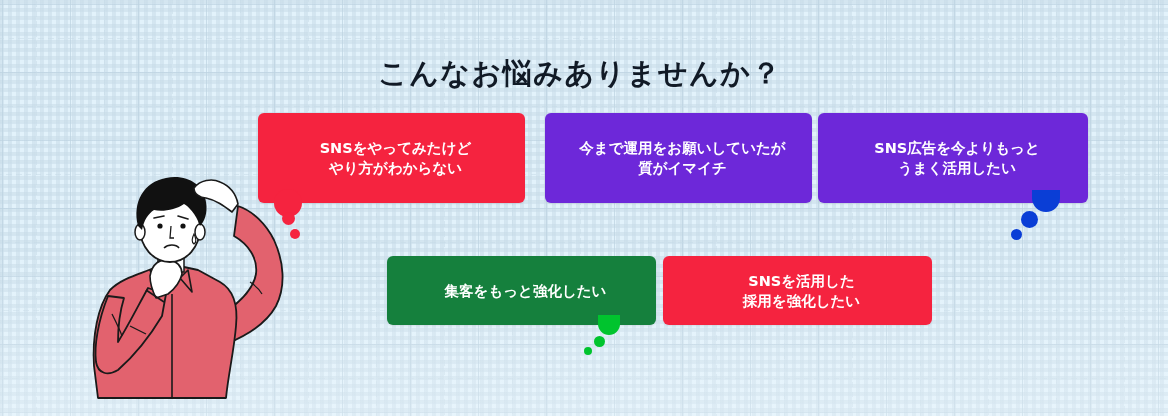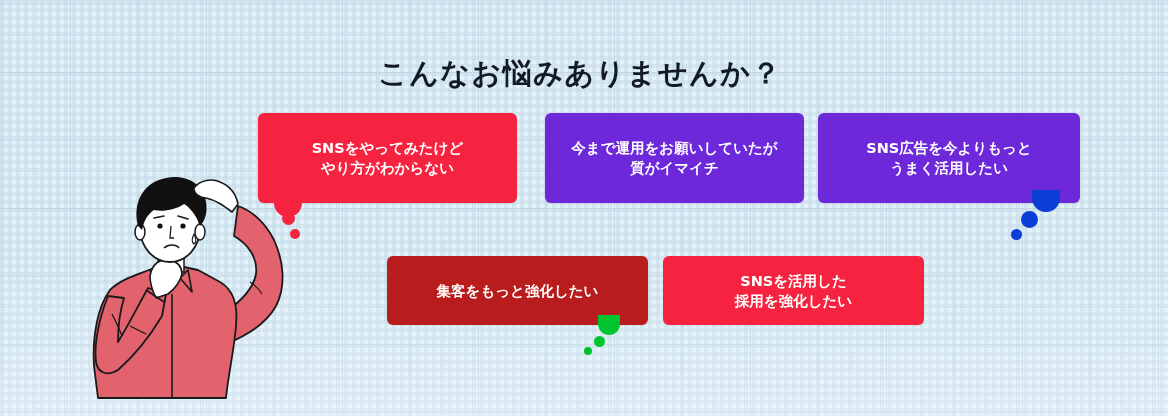--- a/index.html
+++ b/index.html
@@ -33,20 +33,21 @@
   .title {
     position: absolute; left: 0; width: 1160px; top: 30px;
     text-align: center; font-size: 29px; font-weight: bold; color: #111a26;
     letter-spacing: 1.5px;
   }
   .bubble {
     position: absolute; border-radius: 6px; color: #ffffff;
     display: flex; align-items: center; justify-content: center;
     text-align: center; font-size: 14.5px; font-weight: bold; line-height: 20px;
     box-shadow: 0 1px 2px rgba(0,0,0,0.08);
+    padding-left: 8px;
   }
   .bubble .txt { white-space: pre-line; }
   .dot { position: absolute; border-radius: 50%; }
   .figure { position: absolute; left: 88px; top: 166px; width: 220px; height: 234px; }
 </style>
 </head>
 <body>
 
 <div class="grid-dash"></div>
 <div class="bg-fade"></div>
@@ -114,21 +115,21 @@
 </div>
 
 <div class="bubble" style="left:818px; top:113px; width:262px; height:90px; background:#6d28d9;">
   <span class="txt">SNS広告を今よりもっと
 うまく活用したい</span>
 </div>
 <div class="dot" style="left:1032px; top:190px; width:28px; height:22px; border-radius:0 0 14px 14px; background:#0a3ed6;"></div>
 <div class="dot" style="left:1021px; top:211px; width:17px; height:17px; background:#0a3ed6;"></div>
 <div class="dot" style="left:1011px; top:229px; width:11px; height:11px; background:#0a3ed6;"></div>
 
-<div class="bubble" style="left:387px; top:256px; width:261px; height:69px; background:#b91c1c;">
+<div class="bubble" style="left:387px; top:256px; width:261px; height:69px; background:#15803d;">
   <span class="txt">集客をもっと強化したい</span>
 </div>
 <div class="dot" style="left:598px; top:315px; width:22px; height:20px; border-radius:0 0 11px 11px; background:#00c42e;"></div>
 <div class="dot" style="left:594px; top:336px; width:11px; height:11px; background:#00c42e;"></div>
 <div class="dot" style="left:584px; top:347px; width:8px; height:8px; background:#00c42e;"></div>
 
 <div class="bubble" style="left:663px; top:256px; width:261px; height:69px; background:#f5233f;">
   <span class="txt">SNSを活用した
 採用を強化したい</span>
 </div>

